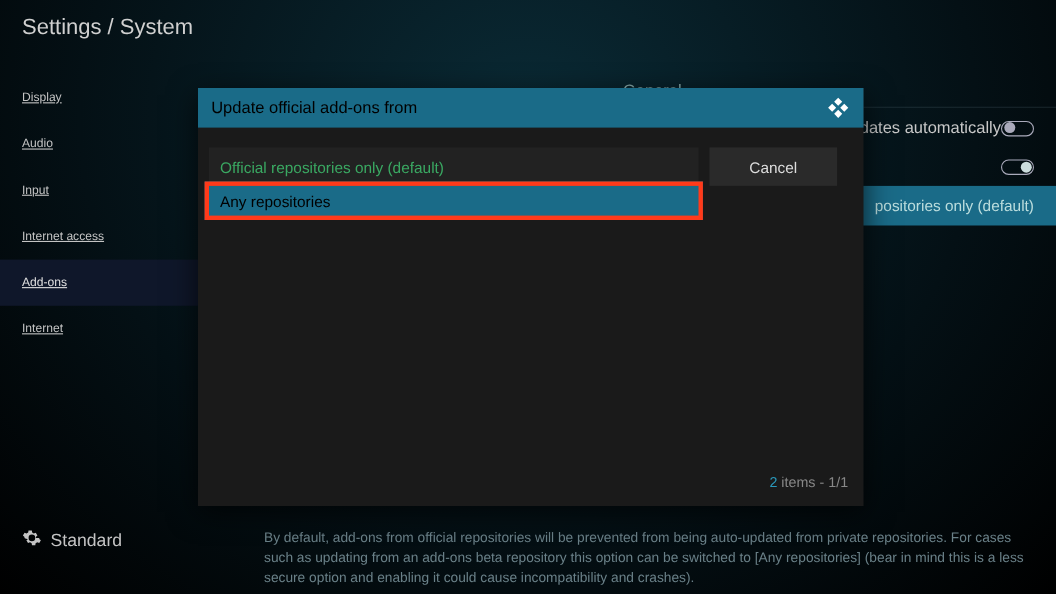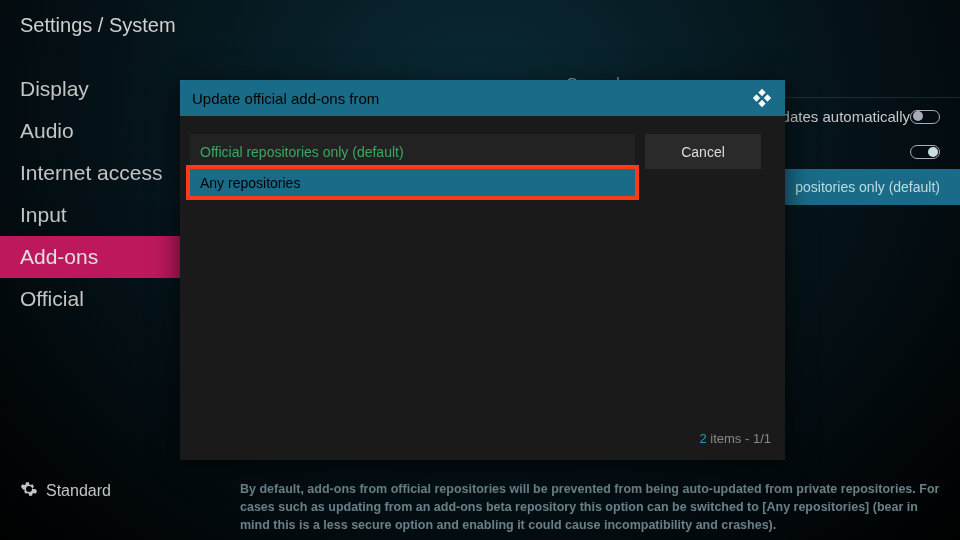--- a/index.html
+++ b/index.html
@@ -4,36 +4,36 @@
 <style>
   * { margin: 0; padding: 0; box-sizing: border-box; font-family: Arial, sans-serif; }
   body { width: 960px; height: 540px; background: radial-gradient(ellipse at 50% 20%, #0a2a35 0%, #041015 60%, #000 100%); color: #c8c8c8; overflow: hidden; position: relative; }
   
   .header { height: 50px; display: flex; align-items: center; padding: 0 20px; justify-content: space-between; }
   .breadcrumb { font-size: 20px; color: #d0d0d0; font-weight: 300; }
   .clock { font-size: 24px; color: #e8e8e8; font-weight: 300; }
   
   .main { display: flex; height: 420px; }
   .sidebar { width: 226px; padding-top: 18px; }
-  .sidebar-item { height: 42px; display: flex; align-items: center; padding-left: 20px; font-size: 21px; color: #c4c4c4; cursor: pointer; font-weight: 300; }
-  .sidebar-item.active { background: #be185d; color: #e0e0e0; }
+  .sidebar-item { height: 42px; display: flex; align-items: center; padding-left: 20px; font-size: 11px; color: #c4c4c4; cursor: pointer; font-weight: 300; text-decoration: underline; }
+  .sidebar-item.active { background: #0f172a; color: #e0e0e0; }
   
   .content { flex: 1; padding-top: 18px; position: relative; }
   .section-header { text-align: center; font-size: 15px; color: #8aa; padding: 6px 0; border-bottom: 1px solid rgba(120,150,160,.2); }
   .setting-row { display: flex; align-items: center; justify-content: space-between; padding: 10px 20px 10px 20px; font-size: 15px; color: #c8c8c8; }
   .setting-row.sel { background: #1a6b88; color: #fff; }
   .setting-value { color: #bdd; font-size: 14px; }
   .toggle { width: 30px; height: 14px; border: 1.5px solid #aab; border-radius: 10px; position: relative; }
   .toggle-knob { width: 10px; height: 10px; background: #aab; border-radius: 50%; position: absolute; top: 0.5px; left: 1.5px; }
   .toggle.on .toggle-knob { left: auto; right: 1.5px; background: #cdd; }
   
   .footer { position: absolute; bottom: 0; left: 0; right: 0; height: 70px; display: flex; align-items: flex-start; padding: 10px 20px 0 20px; }
   .level { display: flex; align-items: center; gap: 8px; font-size: 16px; color: #c4c4c4; width: 206px; }
   .gear-icon svg { width: 18px; height: 18px; }
-  .help-text { flex: 1; font-size: 12.5px; color: #6a8088; line-height: 1.45; padding-left: 14px; font-weight: bold; }
+  .help-text { flex: 1; font-size: 12.5px; color: #6a8088; line-height: 1.45; padding-left: 14px; }
   
   .dialog { position: absolute; top: 80px; left: 180px; width: 605px; height: 380px; background: #1a1a1a; box-shadow: 0 6px 25px rgba(0,0,0,.7); }
   .dialog-header { height: 36px; background: #1a6b88; display: flex; align-items: center; justify-content: space-between; padding: 0 12px; }
   .dialog-title { font-size: 15px; color: #000000; font-weight: 400; }
   .kodi-icon { width: 22px; height: 22px; }
   .dialog-body { display: flex; height: 305px; }
   .dialog-list { flex: 1; padding: 18px 10px 0 10px; }
   .dialog-option { height: 35px; display: flex; align-items: center; padding-left: 10px; font-size: 14px; margin-bottom: 0; cursor: pointer; }
   .dialog-option.default { color: #3aa862; background: #222; }
   .dialog-option.highlighted { background: #1a6b88; color: #000000; border: 4px solid #ff3a1a; margin: -4px; position: relative; z-index: 2; }
@@ -46,24 +46,24 @@
 <body>
 
 <div class="header">
   <div class="breadcrumb">Settings / System</div>
 </div>
 
 <div class="main">
   <div class="sidebar">
     <div class="sidebar-item">Display</div>
     <div class="sidebar-item">Audio</div>
+    <div class="sidebar-item">Input</div>
     <div class="sidebar-item">Internet access</div>
-    <div class="sidebar-item">Input</div>
     <div class="sidebar-item active">Add-ons</div>
-    <div class="sidebar-item">Official</div>
+    <div class="sidebar-item">Internet</div>
   </div>
   <div class="content">
     <div class="section-header">General</div>
     <div class="setting-row">
       <span style="text-align:right;flex:1;">l updates automatically</span>
       <span class="toggle">
           <span class="toggle-knob"></span>
         </span>
     </div>
     <div class="setting-row">

